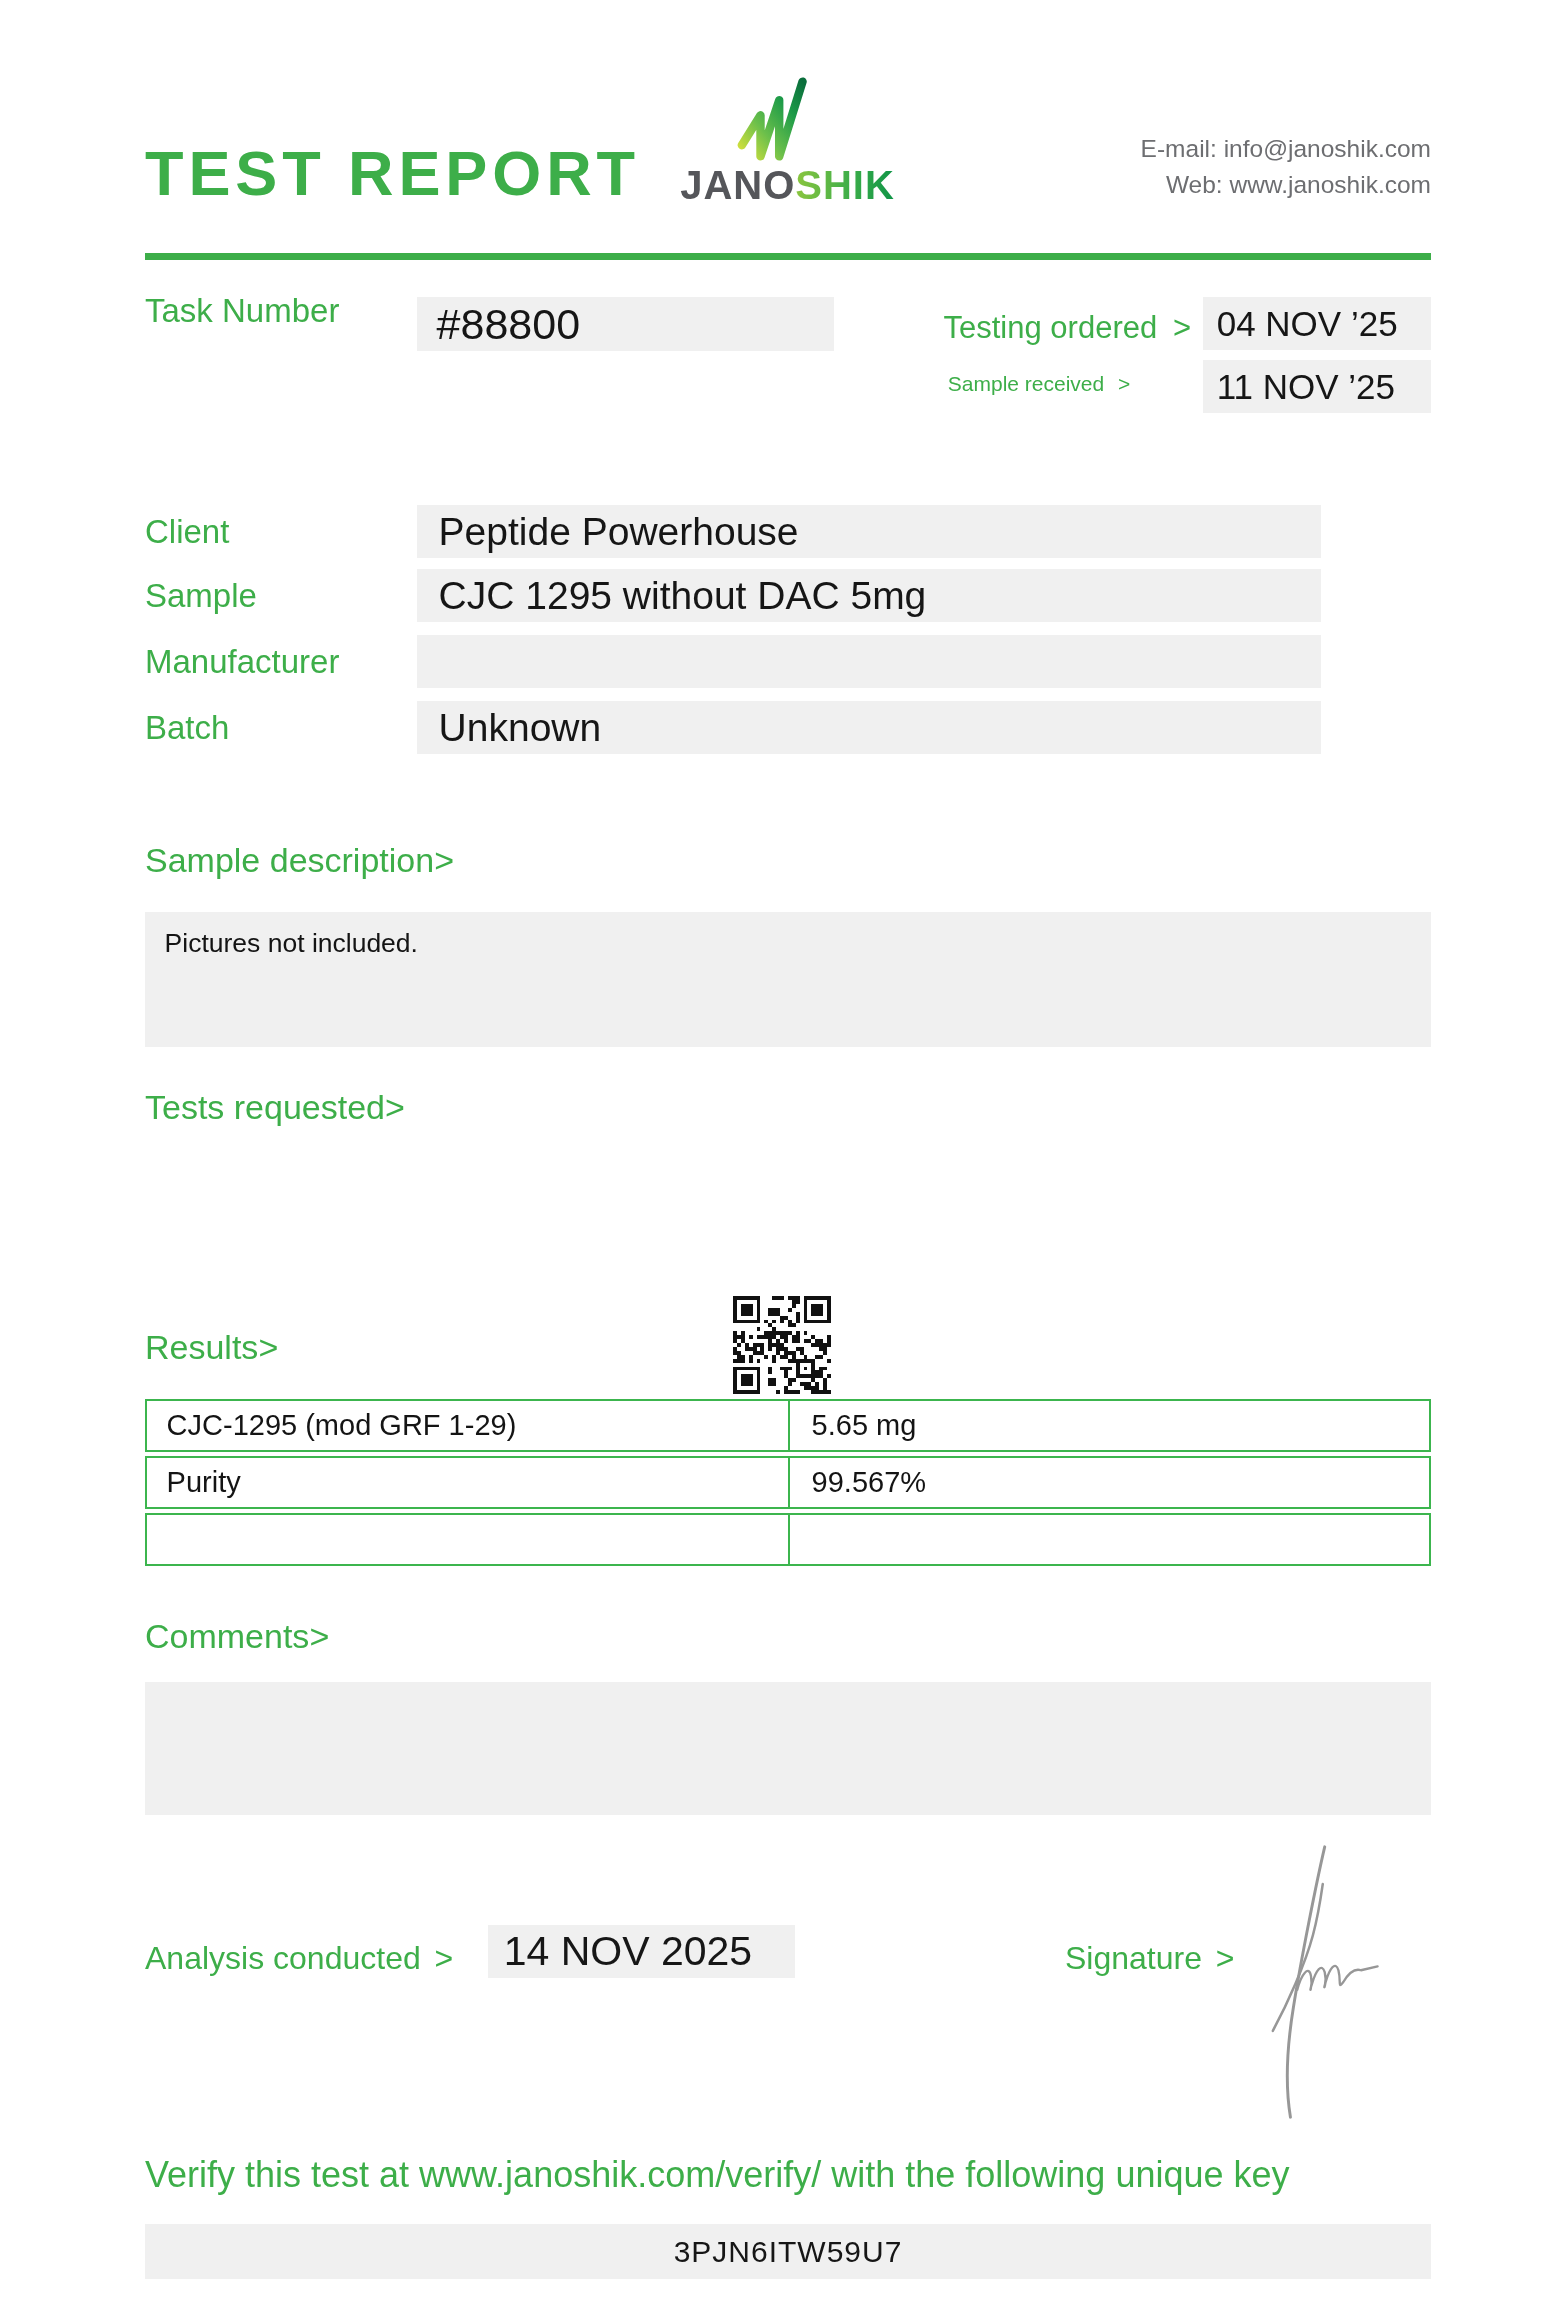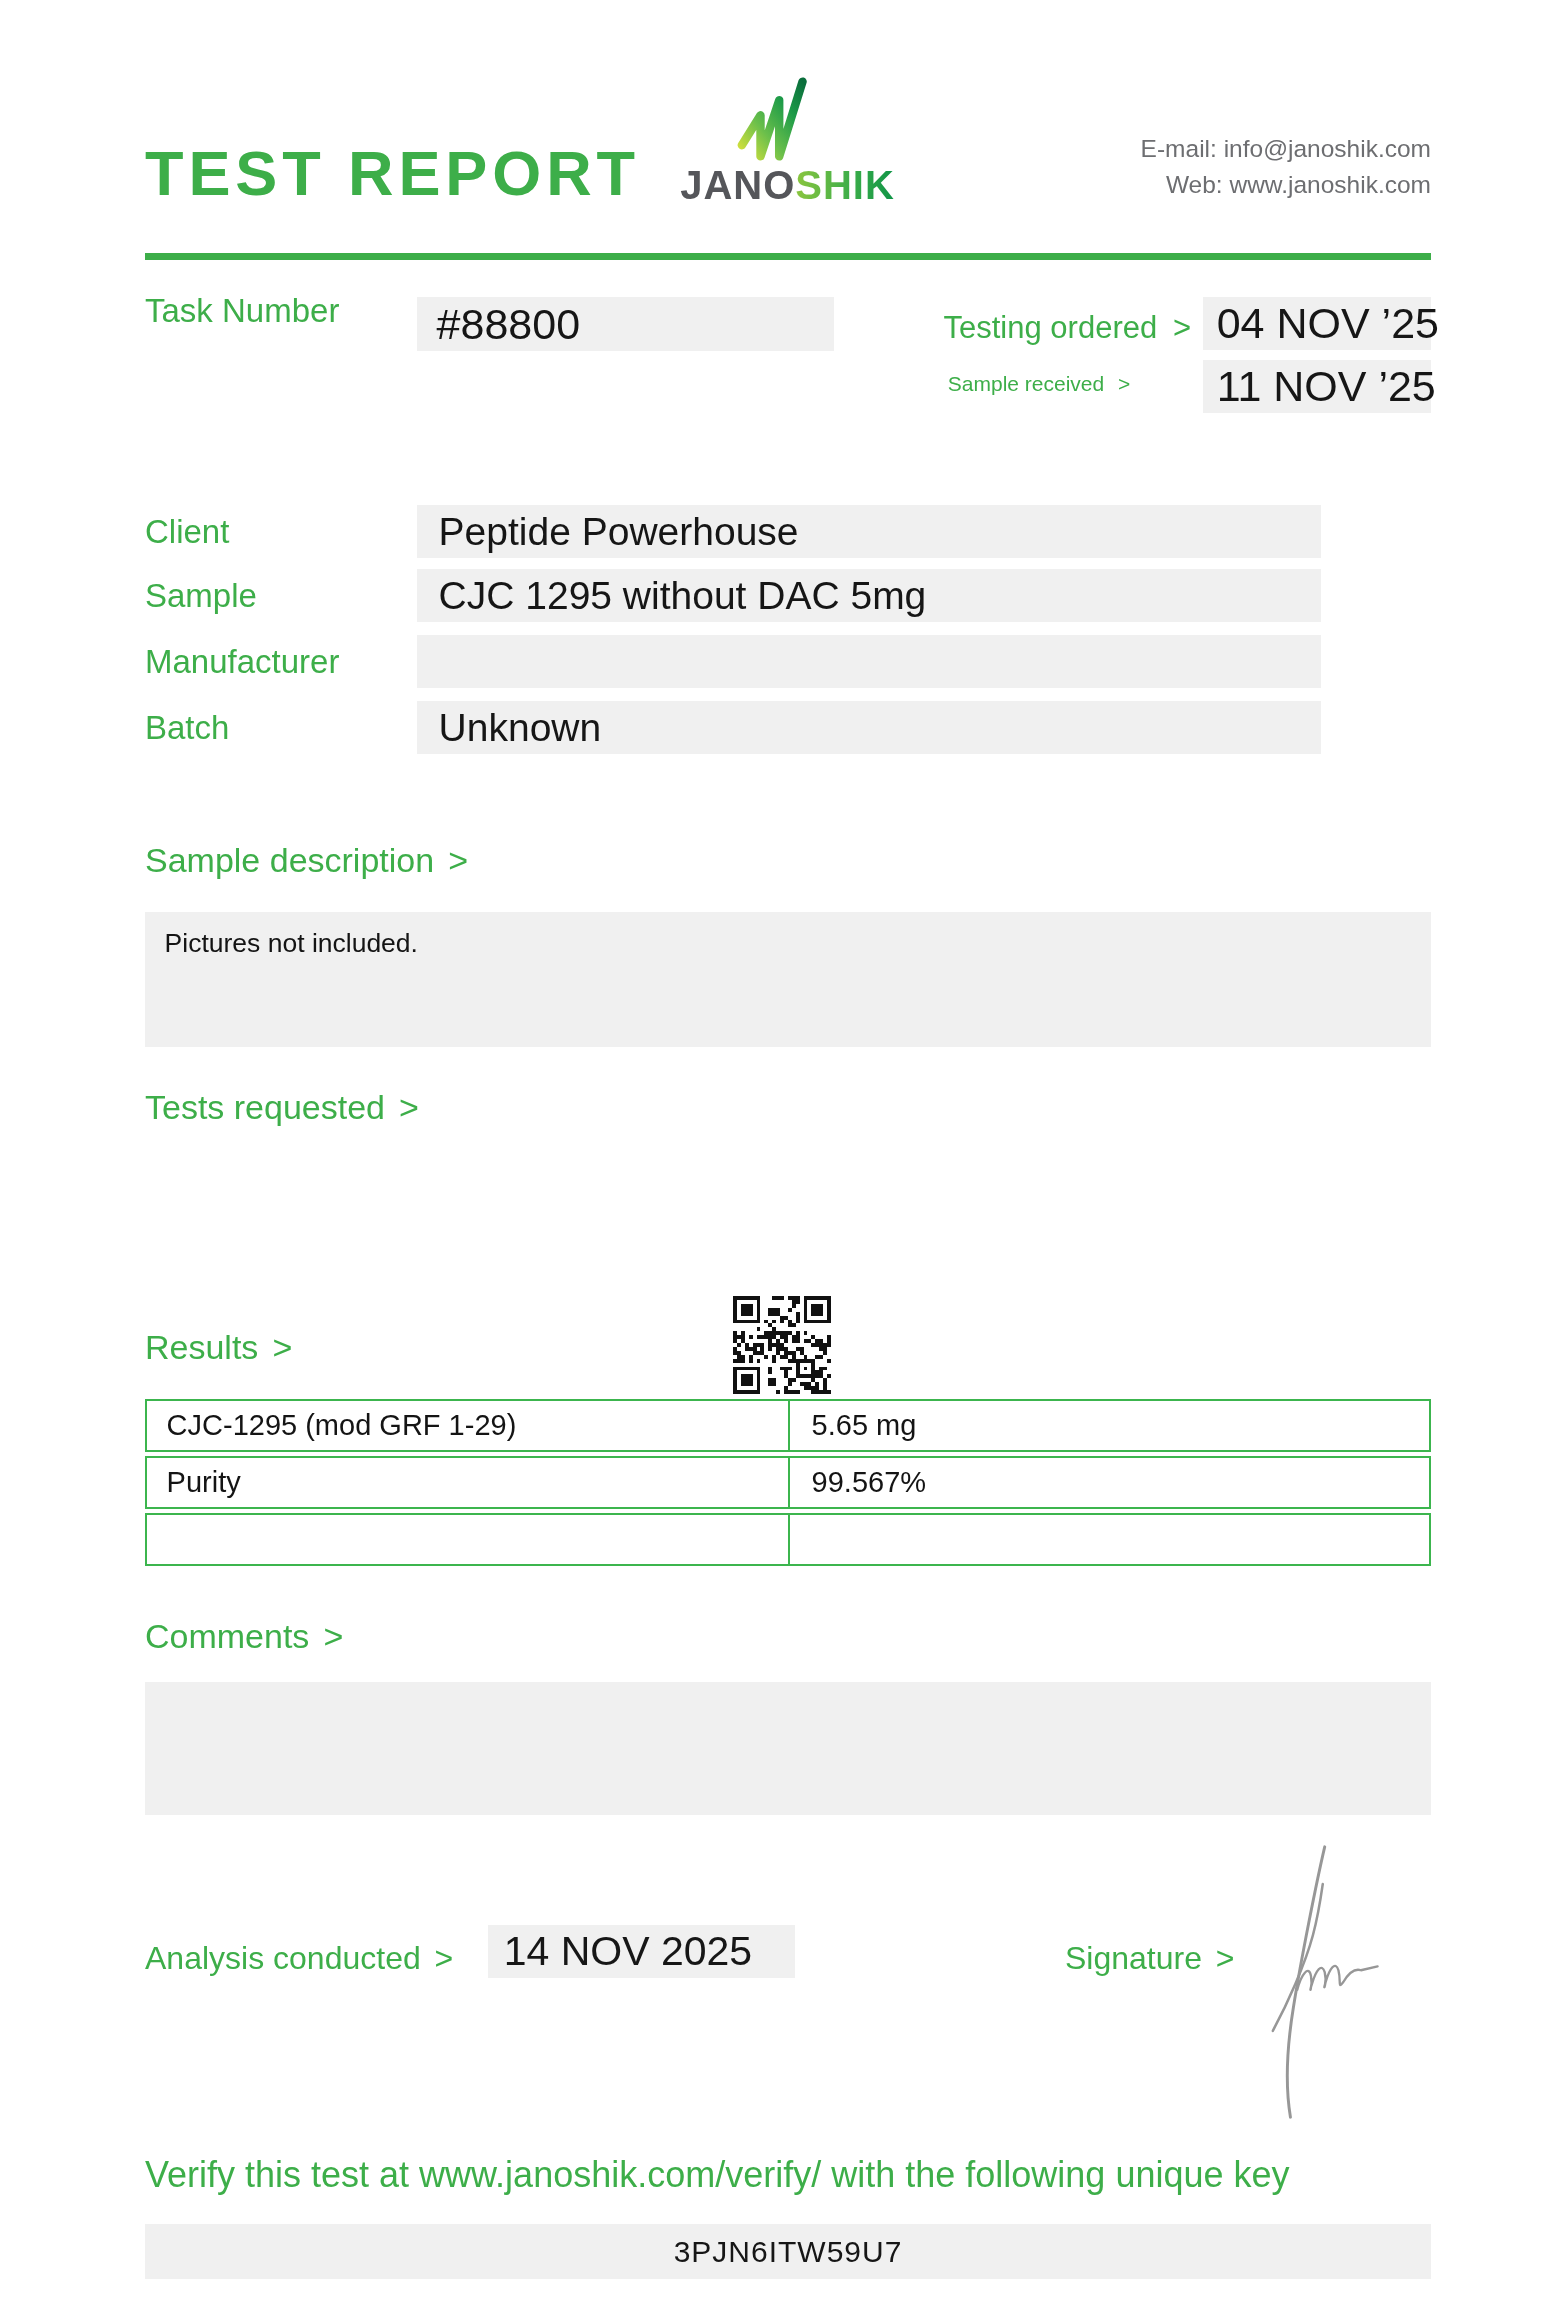--- a/index.html
+++ b/index.html
@@ -42,31 +42,31 @@
   .gbox{background:#f0f0f0;box-sizing:border-box;display:flex;align-items:center;}
   .gbox .val{font-size:39px;color:#161616;white-space:nowrap;}
 
   
   .task-label{left:145px;top:292px;font-size:33px;}
   .task-box{left:417px;top:297px;width:417px;height:54px;padding-left:19.6px;}
   .task-box .val{font-size:43px;}
   .ordered-label{left:887px;top:310px;width:304px;font-size:31px;display:flex;justify-content:flex-end;gap:15.7px;}
   .received-label{left:887px;top:372px;width:304px;font-size:21px;display:flex;justify-content:center;gap:13.7px;}
   .date-box{left:1203px;width:228px;height:53px;padding-left:13.7px;}
-  .date-box .val{font-size:43px;}
+  .date-box .val{font-size:35px;}
   .box-ordered{top:297px;}
   .box-received{top:360px;}
 
   
   .info-label{left:145px;font-size:33px;height:53px;line-height:53px;}
   .info-box{left:417px;width:904px;height:53px;padding-left:21.6px;}
   .r1{top:505px;} .r2{top:569px;} .r3{top:635px;} .r4{top:701px;}
 
   
-  .sec-label{font-size:34px;display:flex;gap:14px;color:var(--green);}
+  .sec-label{font-size:34px;display:flex;gap:0;color:var(--green);}
   .lbl-desc{left:145px;top:841px;}
   .box-desc{left:145px;top:912px;width:1286px;height:135px;align-items:flex-start;padding:15.7px 19.6px;}
   .lbl-tests{left:145px;top:1088px;}
   .box-tests{left:145px;top:1160px;width:1286px;height:132px;align-items:flex-start;padding:15.7px 19.6px;}
   .body-text{font-size:26.5px;color:#141414;}
   .lbl-results{left:145px;top:1328px;}
   .lbl-comments{left:145px;top:1617px;}
   .box-comments{left:145px;top:1682px;width:1286px;height:133px;}
 
   .qr{left:733px;top:1296px;width:98px;height:98px;}

